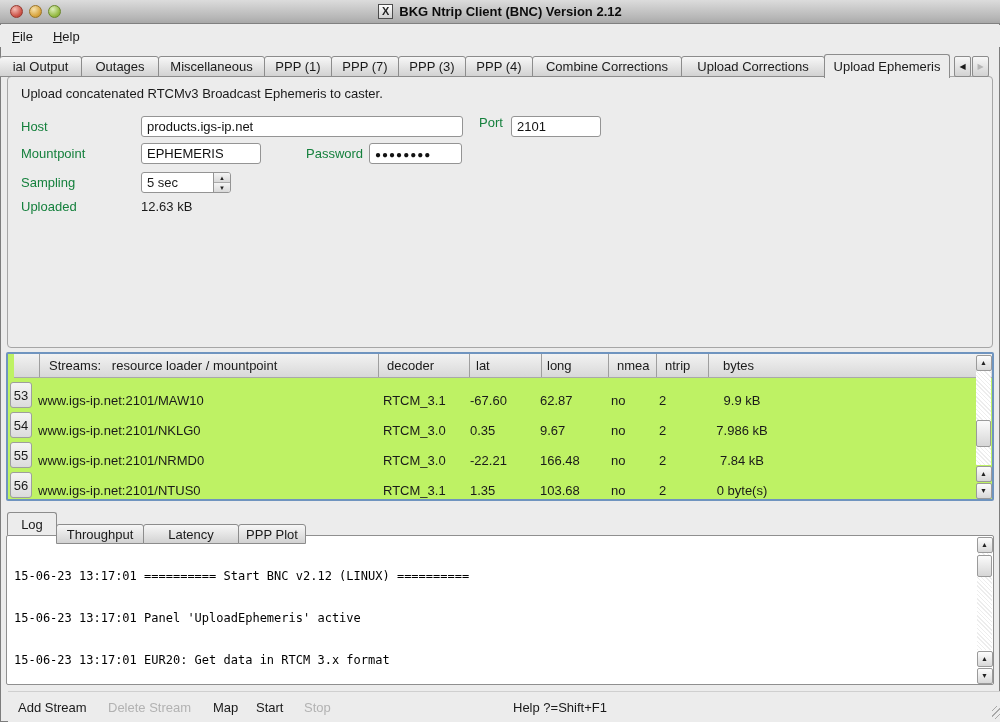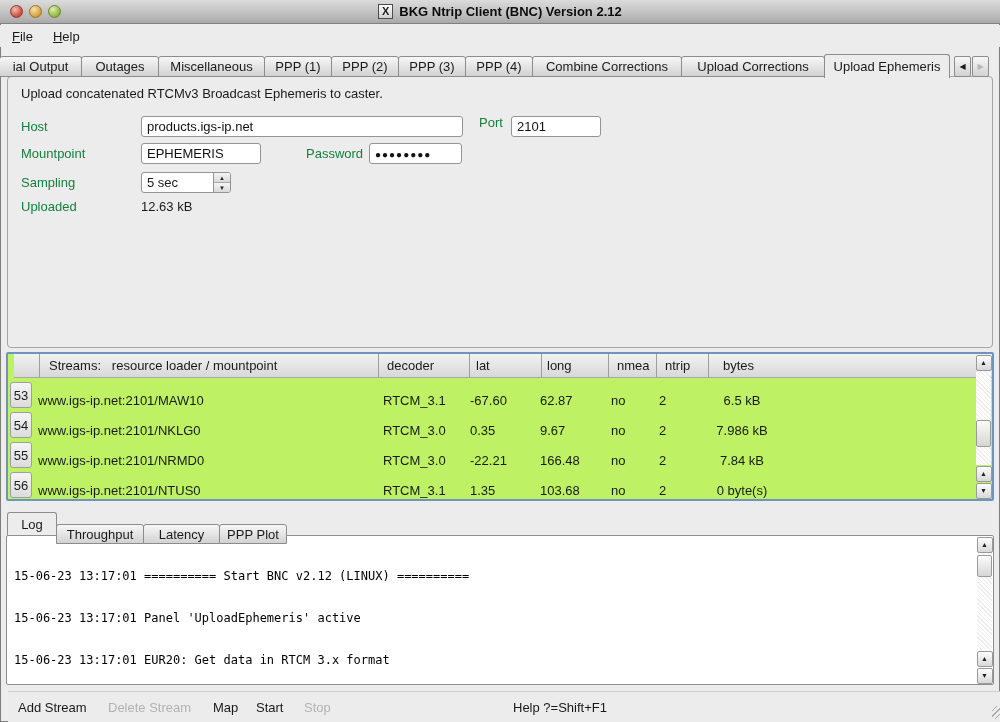--- a/index.html
+++ b/index.html
@@ -107,21 +107,21 @@
   
   .toolbar { position:absolute; left:8px; top:691px; width:1000px; height:31px; border-top:1px solid #cfcfcf;
     background:#ececec; }
   .tb-item { position:absolute; top:8px; white-space:nowrap; }
   .tb-item.disabled { color:#b2b2b2; }
   .grip { position:absolute; right:3px; bottom:3px; width:13px; height:13px;
     background:repeating-linear-gradient(135deg, transparent 0 3px, #a8a8a8 3px 4px); }
 
   .tw-ial{width:82px;} .tw-out{width:78px;} .tw-misc{width:107px;} .tw-ppp{width:68px;}
   .tw-comb{width:150px;} .tw-upc{width:144px;} .tw-upe{width:126px;}
-  .ltw-log{width:50px;} .ltw-thr{width:88px;} .ltw-lat{width:77px;} .ltw-ppp{width:68px;}
+  .ltw-log{width:50px;} .ltw-thr{width:88px;} .ltw-lat{width:96px;} .ltw-ppp{width:68px;}
 </style>
 </head>
 <body>
 
 <div class="window">
 
   <div class="titlebar">
     <div class="lights">
       <span class="light red"></span>
       <span class="light yellow"></span>
@@ -136,21 +136,21 @@
   <div class="menubar">
     <span class="menu-item"><span class="accel">F</span><span>ile</span></span>
     <span class="menu-item"><span class="accel">H</span><span>elp</span></span>
   </div>
 
   <div class="tabbar">
     <div class="tab first tw-ial">ial Output</div>
     <div class="tab tw-out">Outages</div>
     <div class="tab tw-misc">Miscellaneous</div>
     <div class="tab tw-ppp">PPP (1)</div>
-    <div class="tab tw-ppp">PPP (2)</div>
+    <div class="tab tw-ppp">PPP (7)</div>
     <div class="tab tw-ppp">PPP (3)</div>
     <div class="tab tw-ppp">PPP (4)</div>
     <div class="tab tw-comb">Combine Corrections</div>
     <div class="tab tw-upc">Upload Corrections</div>
     <div class="tab selected tw-upe">Upload Ephemeris</div>
     <div class="tabscroll">
         <span>◀</span>
       </div>
     <div class="tabscroll disabled">
         <span>▶</span>
@@ -202,21 +202,21 @@
       <div class="t-row">
         <div class="cell c-rowhdr">
             <span class="rowbtn">53</span>
           </div>
         <div class="cell c-mp">www.igs-ip.net:2101/MAW10</div>
         <div class="cell c-dec">RTCM_3.1</div>
         <div class="cell c-lat">-67.60</div>
         <div class="cell c-long">62.87</div>
         <div class="cell c-nmea">no</div>
         <div class="cell c-ntrip">2</div>
-        <div class="cell c-bytes"><span class="bytes-box">6.5 kB</span></div>
+        <div class="cell c-bytes"><span class="bytes-box">9.9 kB</span></div>
       </div>
       <div class="t-row">
         <div class="cell c-rowhdr">
             <span class="rowbtn">54</span>
           </div>
         <div class="cell c-mp">www.igs-ip.net:2101/NKLG0</div>
         <div class="cell c-dec">RTCM_3.0</div>
         <div class="cell c-lat">0.35</div>
         <div class="cell c-long">9.67</div>
         <div class="cell c-nmea">no</div>

